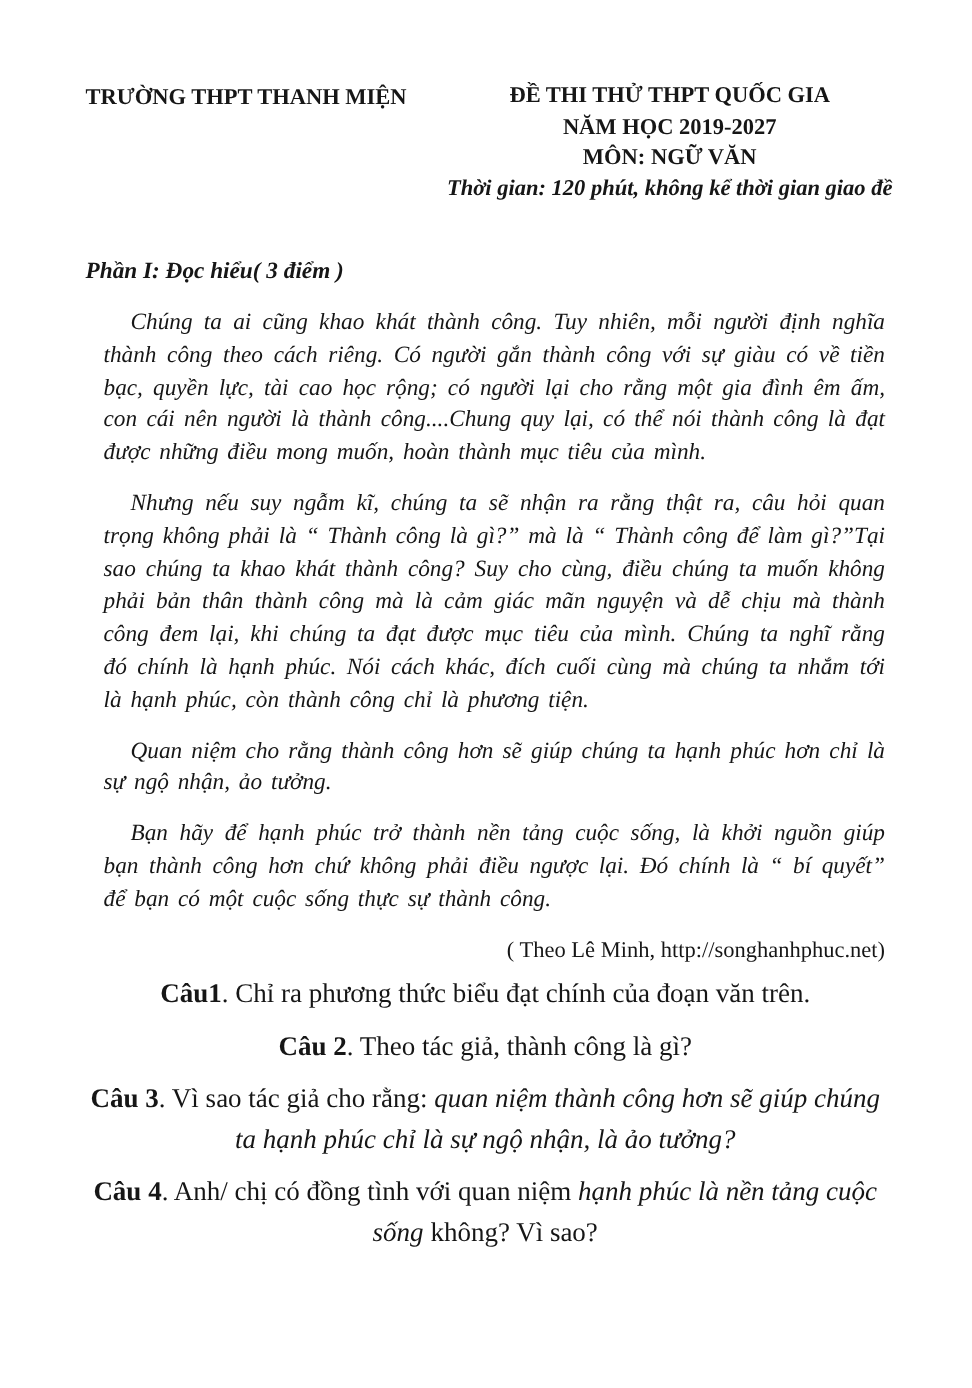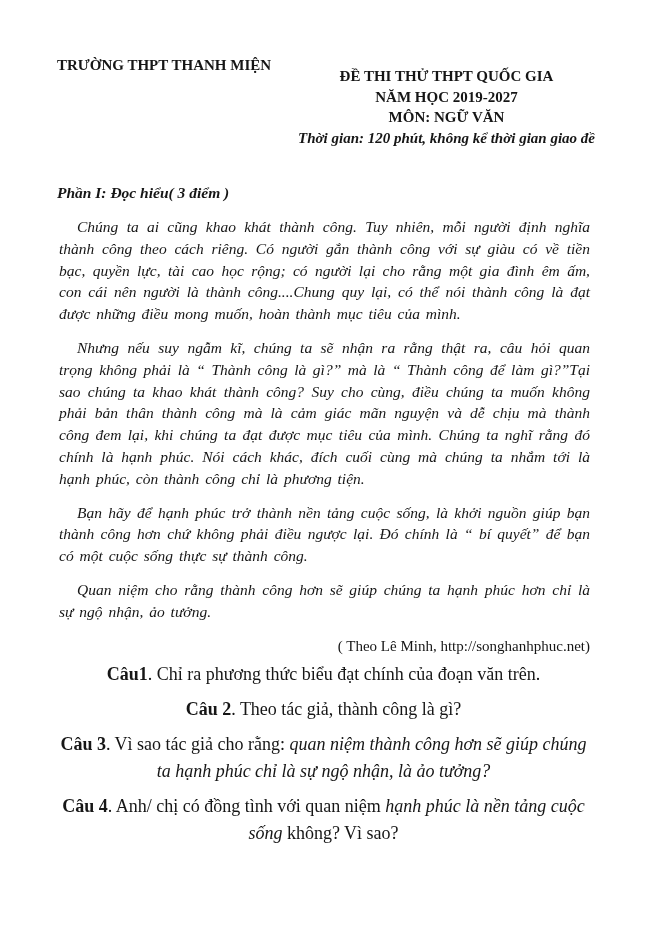--- a/index.html
+++ b/index.html
@@ -34,21 +34,20 @@
     line-height: 20px;
     padding-top: 1px;
   }
   .title-cell {
     flex: 1;
     text-align: center;
     font-weight: bold;
     font-size: 15px;
     line-height: 20.5px;
     margin-right: -8px;
-    margin-top: 12px;
   }
   .title-cell .duration {
     font-style: italic;
     white-space: nowrap;
   }
   
   .part-title {
     font-weight: bold;
     font-style: italic;
     font-size: 15.5px;
@@ -61,21 +60,21 @@
     line-height: 21px;
     margin: 0 0 13px 0;
   }
   
   .passage p {
     font-style: italic;
     font-size: 15.5px;
     line-height: 21.8px;
     text-align: justify;
     text-indent: 18px;
-    margin: 0 0 12px 2px;
+    margin: 0 0 12px 12px;
     word-spacing: 2px;
   }
   .citation {
     font-size: 15px;
     line-height: 22px;
     text-align: right;
     margin: 4px 0 4px 0;
   }
   
   .question {
@@ -104,22 +103,22 @@
       <div>MÔN: NGỮ VĂN</div>
       <div class="duration">Thời gian: 120 phút, không kể thời gian giao đề</div>
     </div>
   </div>
 
   <div class="part-title">Phần I: Đọc hiểu( 3 điểm )</div>
 
   <div class="passage">
     <p>Chúng ta ai cũng khao khát thành công. Tuy nhiên, mỗi người định nghĩa thành công theo cách riêng. Có người gắn thành công với sự giàu có về tiền bạc, quyền lực, tài cao học rộng; có người lại cho rằng một gia đình êm ấm, con cái nên người là thành công....Chung quy lại, có thể nói thành công là đạt được những điều mong muốn, hoàn thành mục tiêu của mình.</p>
     <p>Nhưng nếu suy ngẫm kĩ, chúng ta sẽ nhận ra rằng thật ra, câu hỏi quan trọng không phải là “ Thành công là gì?” mà là “ Thành công để làm gì?”Tại sao chúng ta khao khát thành công? Suy cho cùng, điều chúng ta muốn không phải bản thân thành công mà là cảm giác mãn nguyện và dễ chịu mà thành công đem lại, khi chúng ta đạt được mục tiêu của mình. Chúng ta nghĩ rằng đó chính là hạnh phúc. Nói cách khác, đích cuối cùng mà chúng ta nhắm tới là hạnh phúc, còn thành công chỉ là phương tiện.</p>
+    <p>Quan niệm cho rằng thành công hơn sẽ giúp chúng ta hạnh phúc hơn chỉ là sự ngộ nhận, ảo tưởng.</p>
     <p>Bạn hãy để hạnh phúc trở thành nền tảng cuộc sống, là khởi nguồn giúp bạn thành công hơn chứ không phải điều ngược lại. Đó chính là “ bí quyết” để bạn có một cuộc sống thực sự thành công.</p>
-    <p>Quan niệm cho rằng thành công hơn sẽ giúp chúng ta hạnh phúc hơn chỉ là sự ngộ nhận, ảo tưởng.</p>
   </div>
 
   <div class="citation">( Theo Lê Minh, http://songhanhphuc.net)</div>
 
   <div class="question">
     <span class="q-label">Câu1</span><span class="q-pre">. Chỉ ra phương thức biểu đạt chính của đoạn văn trên.</span><span class="q-em"></span><span class="q-post"></span>
   </div>
 
   <div class="question">
     <span class="q-label">Câu 2</span><span class="q-pre">. Theo tác giả, thành công là gì?</span><span class="q-em"></span><span class="q-post"></span>

